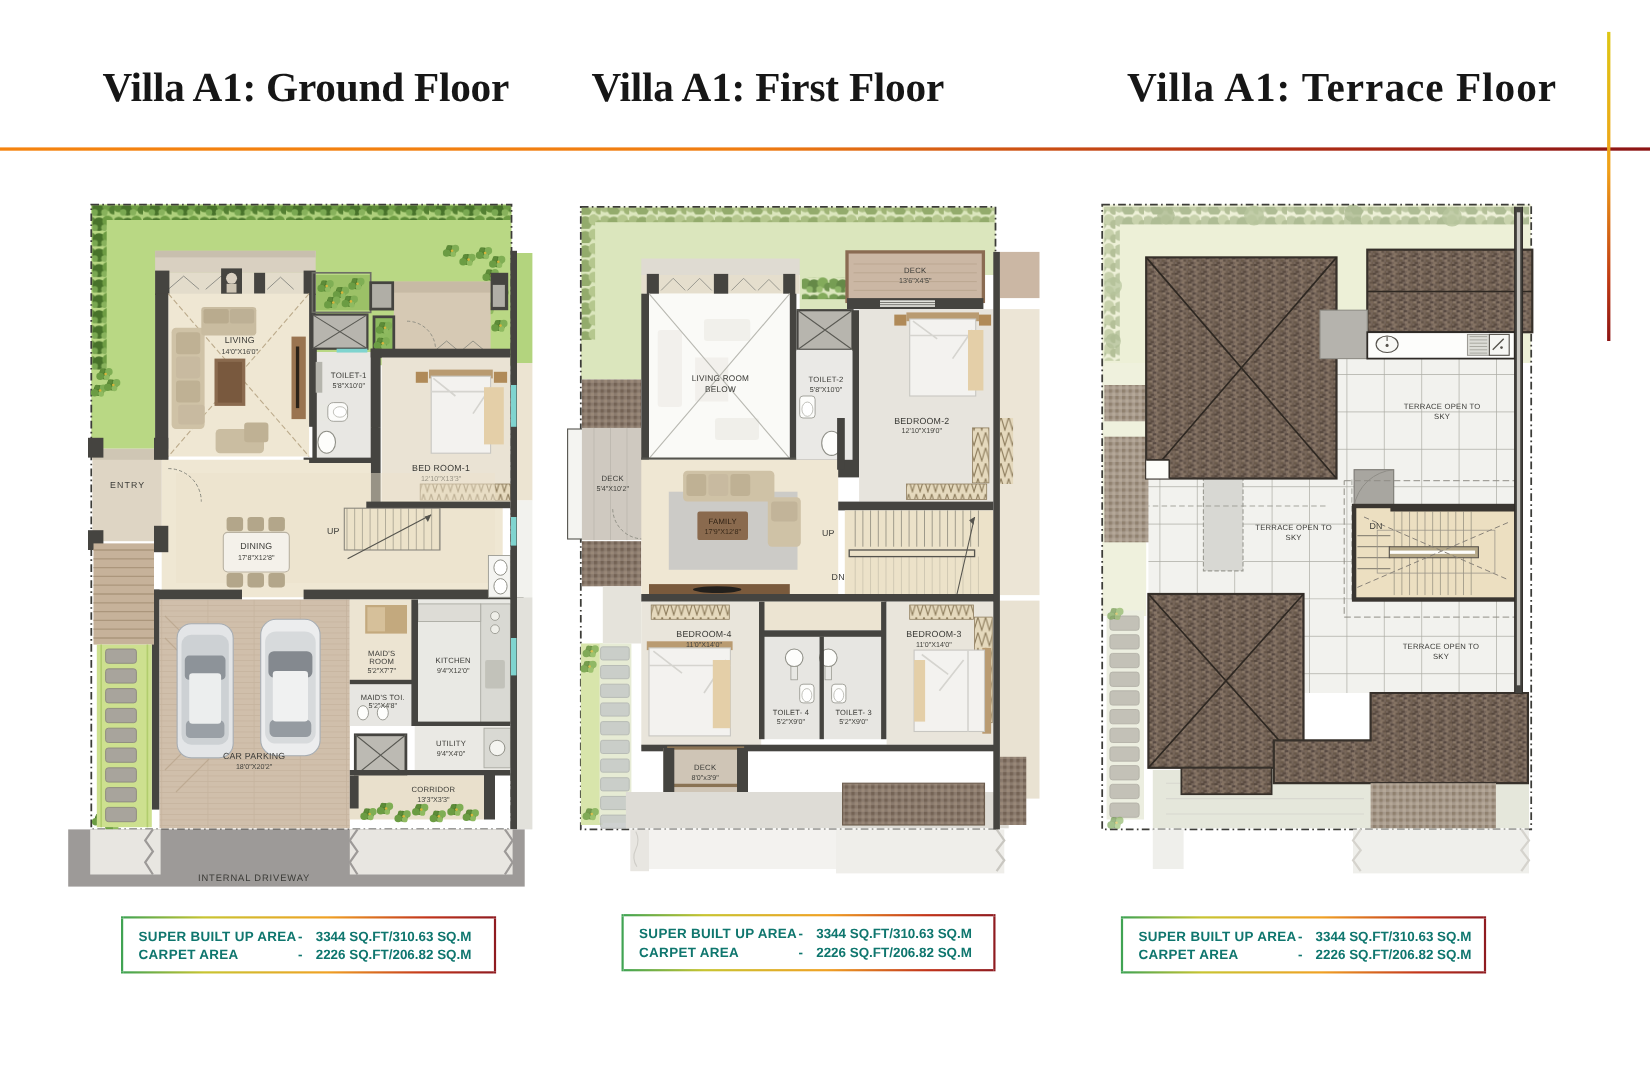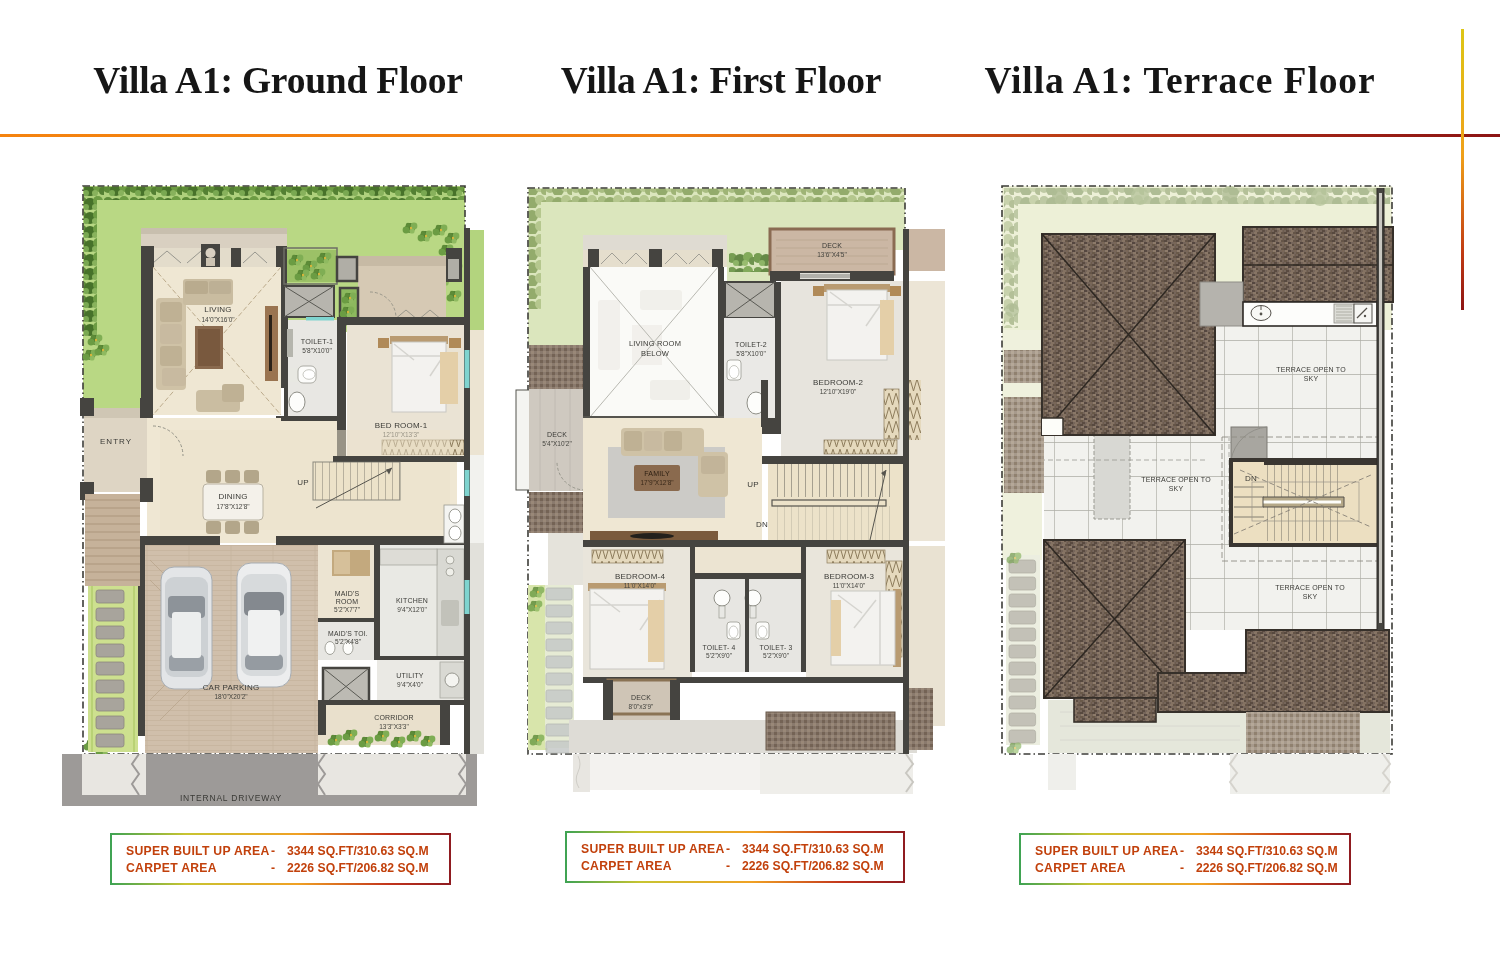--- a/index.html
+++ b/index.html
@@ -1,33 +1,33 @@
 <!DOCTYPE html>
 <html><head>
 <meta charset="utf-8">
 <style>
   html,body{margin:0;padding:0;}
   body{width:1500px;height:972px;background:#ffffff;position:relative;overflow:hidden;font-family:"Liberation Sans",sans-serif;}
   .title{position:absolute;top:62px;line-height:1;transform:translateX(-50%);font-family:"Liberation Serif",serif;font-weight:bold;font-size:37.5px;color:#161616;white-space:nowrap;letter-spacing:-0.2px;}
   .ibox{position:absolute;height:52px;border:2px solid;border-image:linear-gradient(90deg,#3fa353,#c8c431 22%,#f0a124 55%,#c2341b 82%,#8f1b20)1;background:#fff;box-sizing:border-box;}
   .ibox table{border-collapse:collapse;margin:8px 0 0 14px;}
-  .ibox td{font-size:12.2px;font-weight:bold;color:#c2410c;letter-spacing:.3px;padding:0;line-height:16.5px;white-space:nowrap;}
+  .ibox td{font-size:12.2px;font-weight:bold;color:#0f766e;letter-spacing:.3px;padding:0;line-height:16.5px;white-space:nowrap;}
   .ibox td.v{letter-spacing:0;margin-left:32px;}
   svg text{font-family:"Liberation Sans",sans-serif;}
   .lbl{font-size:8px;fill:#3a3a36;text-anchor:middle;letter-spacing:.2px;}
   .dim{font-size:6.5px;fill:#44443f;text-anchor:middle;}
 </style>
 </head>
 <body>
 
 <div class="title" style="left:278px;">Villa A1: Ground Floor</div>
 
-<div class="title" style="left:721px;">Villa A1: First Floor</div>
-
-<div class="title" style="left:1180px;letter-spacing:.9px;">Villa A1: Terrace Floor</div>
+<div class="title" style="left:698px;">Villa A1: First Floor</div>
+
+<div class="title" style="left:1220px;letter-spacing:.9px;">Villa A1: Terrace Floor</div>
 
 <div style="position:absolute;left:0;top:134px;width:1500px;height:2.5px;background:linear-gradient(90deg,#f5830e,#f07d11 45%,#b33115 75%,#8c1414 100%);"></div>
 
 <div style="position:absolute;left:1461px;top:29px;width:2.5px;height:281px;background:linear-gradient(180deg,#ddc615,#f0a019 45%,#c03a13 80%,#8c1414);"></div>
 
 <svg id="p1" style="position:absolute;left:55px;top:175px;" width="435" height="645" viewBox="55 175 435 645">
 <defs>
 
 <pattern id="roof" width="12" height="8" patternUnits="userSpaceOnUse">
 <rect width="12" height="8" fill="#75655a"></rect>

